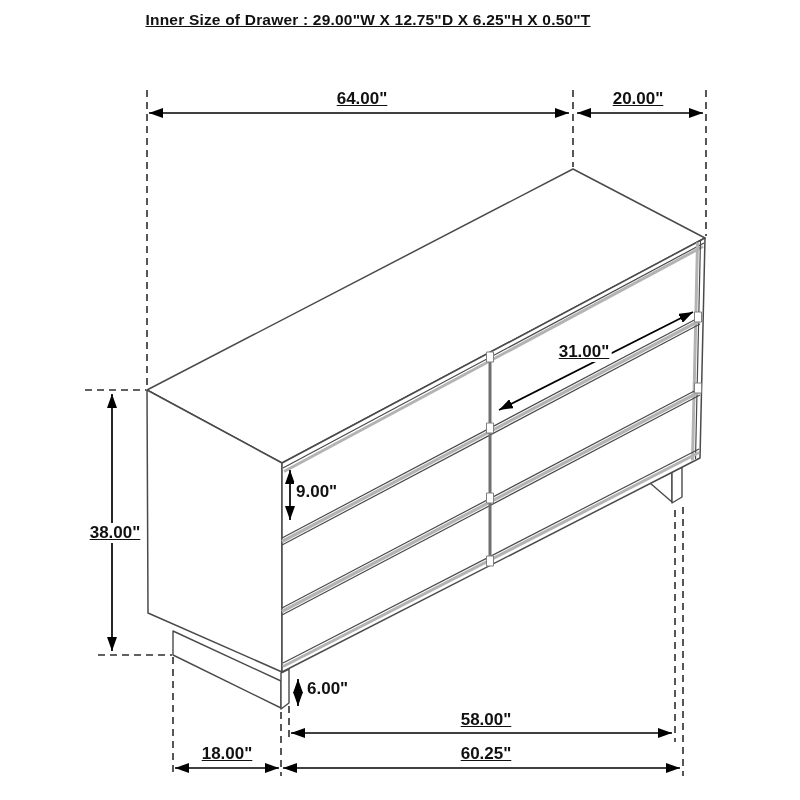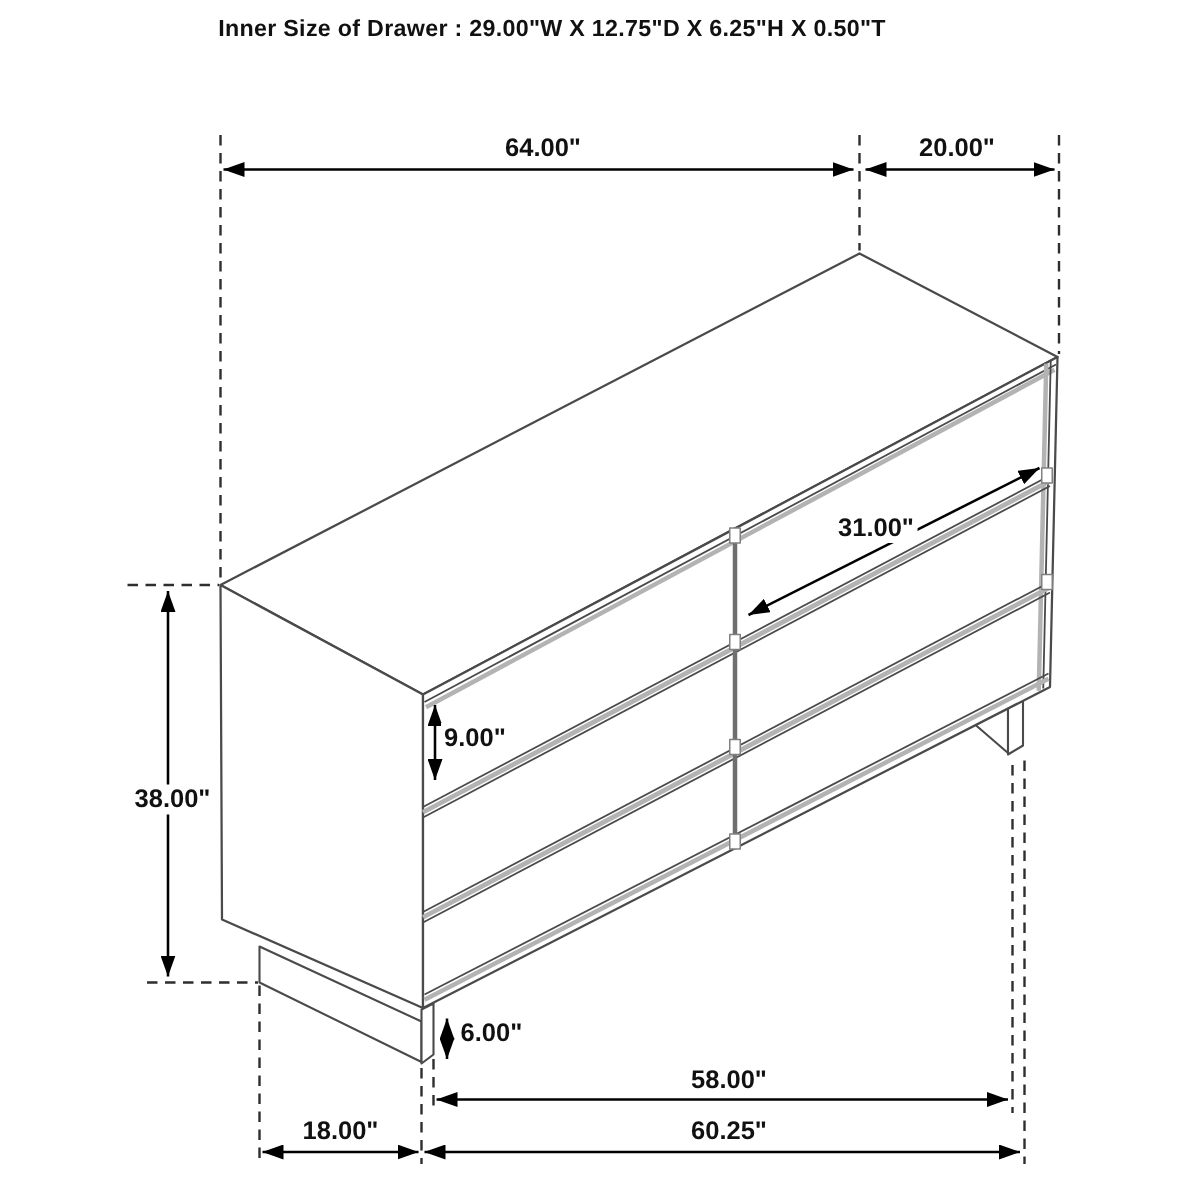--- a/index.html
+++ b/index.html
@@ -2,21 +2,21 @@
 <html><head>
 <meta charset="utf-8">
 <style>
   html,body{margin:0;padding:0;background:#ffffff;}
   body{width:800px;height:800px;position:relative;overflow:hidden;
        font-family:"Liberation Sans", sans-serif;}
   .stage{position:absolute;inset:0;}
   svg{position:absolute;left:0;top:0;}
   .lbl{position:absolute;font-weight:bold;font-size:17px;line-height:1.15;
        color:#111111;background:#ffffff;white-space:nowrap;padding:0 2px;}
-  .lbl.c{transform:translateX(-50%);}
+  .lbl.c{transform:translateX(-50%);text-decoration:underline;}
   .lbl.title{font-size:15.5px;letter-spacing:0.2px;}
 </style>
 </head>
 <body>
 
 <div class="stage">
 
 <svg width="800" height="800" viewBox="0 0 800 800">
   <defs>
     <marker id="arr" markerUnits="userSpaceOnUse" markerWidth="14" markerHeight="10" refX="14" refY="5" orient="auto-start-reverse">

